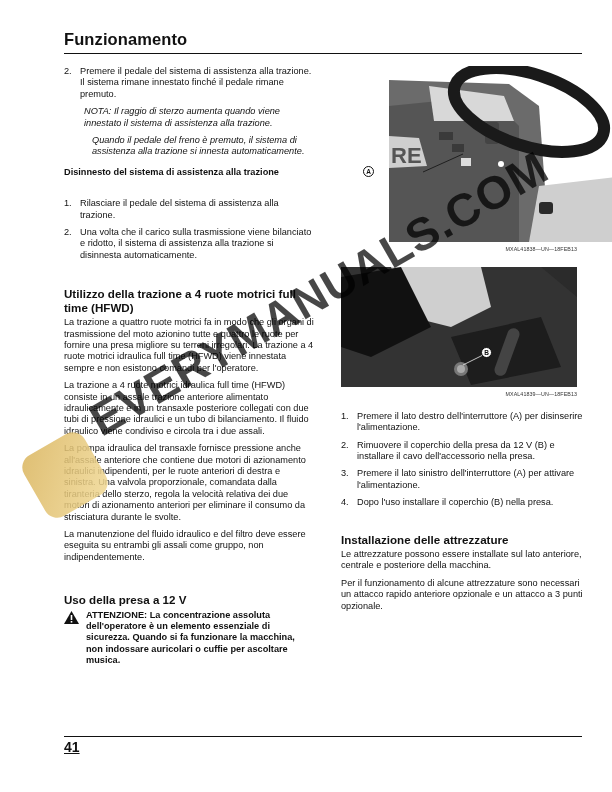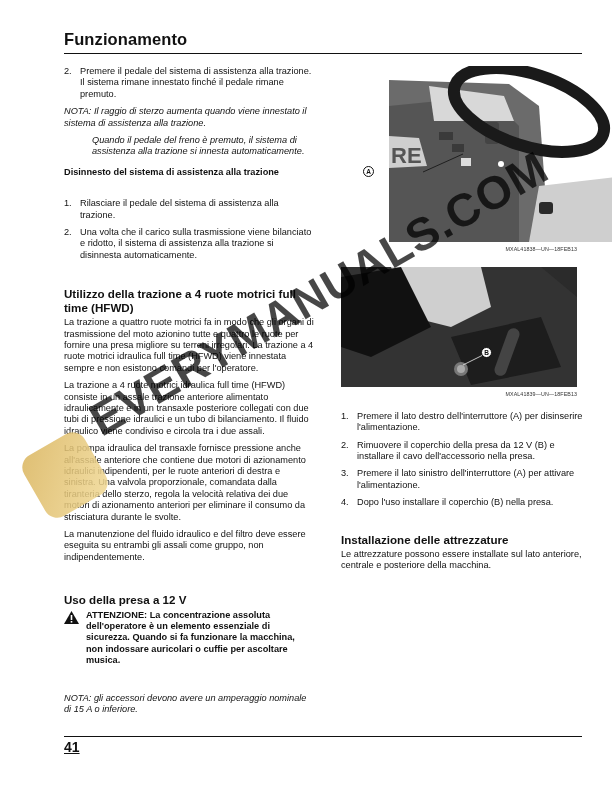--- a/index.html
+++ b/index.html
@@ -18,21 +18,21 @@
   .page-number {
     position: absolute; left: 64px; width: 518px; top: 739px;
     text-align: left; font-size: 14px; font-weight: bold; text-decoration: underline;
   }
   .col { position: absolute; font-size: 9.2px; line-height: 11.4px; }
   .col-left { left: 64px; top: 66px; width: 250px; }
   .col-right { left: 341px; top: 66px; width: 242px; }
   .item { display: flex; margin-bottom: 6px; }
   .item .num { width: 16px; flex: 0 0 16px; }
   .item .txt { flex: 1; }
-  .note { font-style: italic; margin-bottom: 6px; }
+  .note { font-style: italic; margin-bottom: 6px; margin-left: 20px; }
   .note-para { font-style: italic; padding-left: 28px; margin-bottom: 9px; }
   .subhead { font-weight: bold; font-size: 9.2px; margin-bottom: 20px; }
   .heading { font-weight: bold; font-size: 11.6px; line-height: 13.4px; margin-bottom: 3px; margin-top: 12px; }
   p { margin: 0 0 6px 0; }
   .warning { display: flex; font-weight: bold; margin-bottom: 26px; }
   .warning .w-icon { width: 22px; flex: 0 0 22px; padding-top: 1px; }
   .figure { position: relative; width: 236px; }
   .fig-img { width: 236px; overflow: hidden; position: relative; }
   .fig-caption { font-size: 5.3px; text-align: right; color: #333; margin-top: 2px; letter-spacing: 0.1px; }
   .callout {
@@ -87,24 +87,20 @@
   <div class="warning">
     <span class="w-icon">
       <svg width="15" height="13" viewBox="0 0 15 13">
           <polygon points="7.5,0 15,13 0,13" fill="#111"></polygon>
           <rect x="6.7" y="4" width="1.6" height="5" fill="#fff"></rect>
           <rect x="6.7" y="10" width="1.6" height="1.6" fill="#fff"></rect>
         </svg>
     </span>
     <span>ATTENZIONE: La concentrazione assoluta dell'operatore è un elemento essenziale di sicurezza. Quando si fa funzionare la macchina, non indossare auricolari o cuffie per ascoltare musica.</span>
   </div>
-  <div class="note">
-    <span>NOTA:</span>
-    <span>gli accessori devono avere un amperaggio nominale di 15 A o inferiore.</span>
-  </div>
 </div>
 
 <div class="col col-right">
   <div class="figure">
     <div class="fig-img" style="height:176px;padding-left:48px;">
       <svg width="236" height="176" viewBox="0 0 236 176">
         <rect width="236" height="176" fill="#fff"></rect>
         <path d="M0,14 L120,18 L150,40 L160,176 L0,176 Z" fill="#6b6b6b"></path>
         <path d="M0,40 L100,30 L130,60 L130,176 L0,176 Z" fill="#555"></path>
         <path d="M40,20 L115,30 L125,55 L45,55 Z" fill="#d8d8d8"></path>
@@ -156,19 +152,20 @@
     <span class="num">3.</span>
     <span class="txt">Premere il lato sinistro dell'interruttore (A) per attivare l'alimentazione.</span>
   </div>
   <div class="item" style="margin-bottom:24px">
     <span class="num">4.</span>
     <span class="txt">Dopo l'uso installare il coperchio (B) nella presa.</span>
   </div>
 
   <div class="heading">Installazione delle attrezzature</div>
   <p>Le attrezzature possono essere installate sul lato anteriore, centrale e posteriore della macchina.</p>
+  <p>Per il funzionamento di alcune attrezzature sono necessari un attacco rapido anteriore opzionale e un attacco a 3 punti opzionale.</p>
 </div>
 
 <div class="wm-logo"></div>
 <div class="watermark">EVERYMANUALS.COM</div>
 
 <div class="rule-bottom"></div>
 <div class="page-number">41</div>
 
 </body></html>

